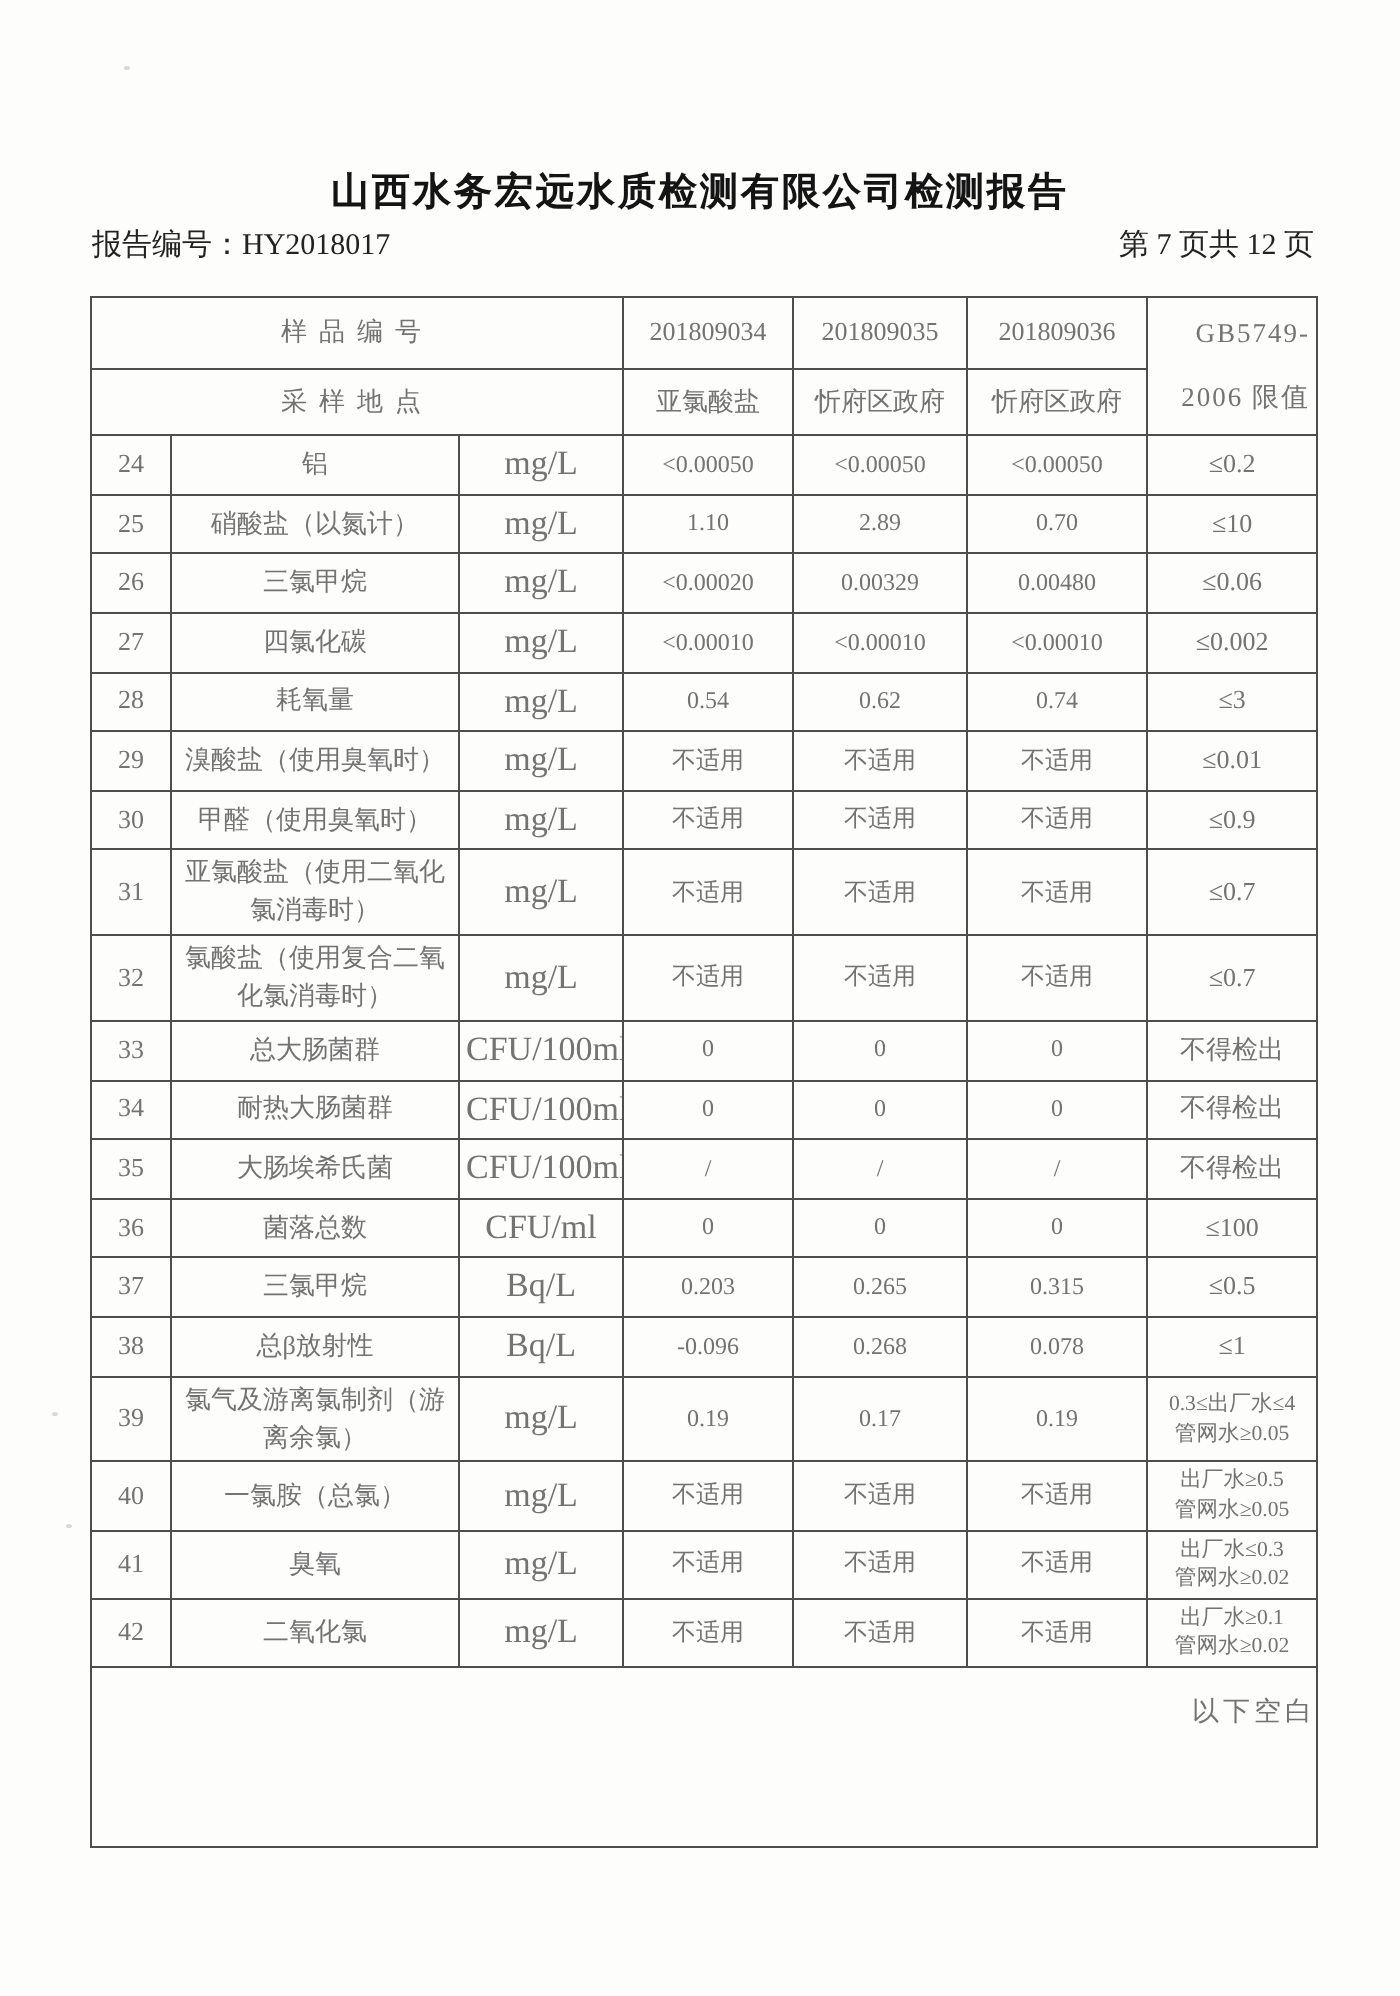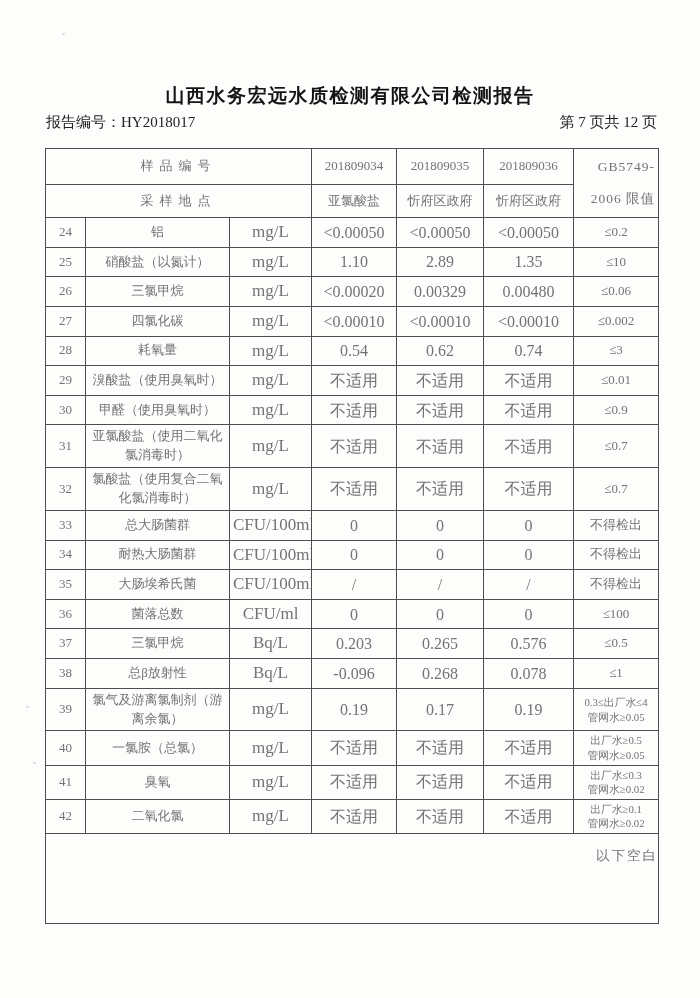--- a/index.html
+++ b/index.html
@@ -60,21 +60,21 @@
   .h-limit { font-size: 13.5px; padding: 0; }
   .h-limit div { line-height: 32px; letter-spacing: 1px; text-align: right; }
   .c-no { padding-left: 2px; }
   .c-name {
     text-align: left;
     padding-left: 8px;
     padding-right: 4px;
     line-height: 1.35;
   }
   .c-unit { font-size: 17px; }
-  .c-val { font-size: 16px; }
+  .c-val { font-size: 12px; }
   .c-limit { font-size: 13px; }
   .c-limit .limit-line {
     font-size: 10.8px;
     line-height: 1.35;
     letter-spacing: 0;
     white-space: nowrap;
   }
   td.blank-cell {
     height: 90px;
     text-align: right;
@@ -140,21 +140,21 @@
           <td class="c-val">&lt;0.00050</td>
           <td class="c-val">&lt;0.00050</td>
           <td class="c-limit">≤0.2</td>
         </tr>
         <tr>
           <td class="c-no">25</td>
           <td class="c-name">硝酸盐（以氮计）</td>
           <td class="c-unit">mg/L</td>
           <td class="c-val">1.10</td>
           <td class="c-val">2.89</td>
-          <td class="c-val">1.35</td>
+          <td class="c-val">0.70</td>
           <td class="c-limit">≤10</td>
         </tr>
         <tr>
           <td class="c-no">26</td>
           <td class="c-name">三氯甲烷</td>
           <td class="c-unit">mg/L</td>
           <td class="c-val">&lt;0.00020</td>
           <td class="c-val">0.00329</td>
           <td class="c-val">0.00480</td>
           <td class="c-limit">≤0.06</td>
@@ -248,21 +248,21 @@
           <td class="c-val">0</td>
           <td class="c-val">0</td>
           <td class="c-limit">≤100</td>
         </tr>
         <tr>
           <td class="c-no">37</td>
           <td class="c-name">三氯甲烷</td>
           <td class="c-unit">Bq/L</td>
           <td class="c-val">0.203</td>
           <td class="c-val">0.265</td>
-          <td class="c-val">0.576</td>
+          <td class="c-val">0.315</td>
           <td class="c-limit">≤0.5</td>
         </tr>
         <tr>
           <td class="c-no">38</td>
           <td class="c-name">总β放射性</td>
           <td class="c-unit">Bq/L</td>
           <td class="c-val">-0.096</td>
           <td class="c-val">0.268</td>
           <td class="c-val">0.078</td>
           <td class="c-limit">≤1</td>

